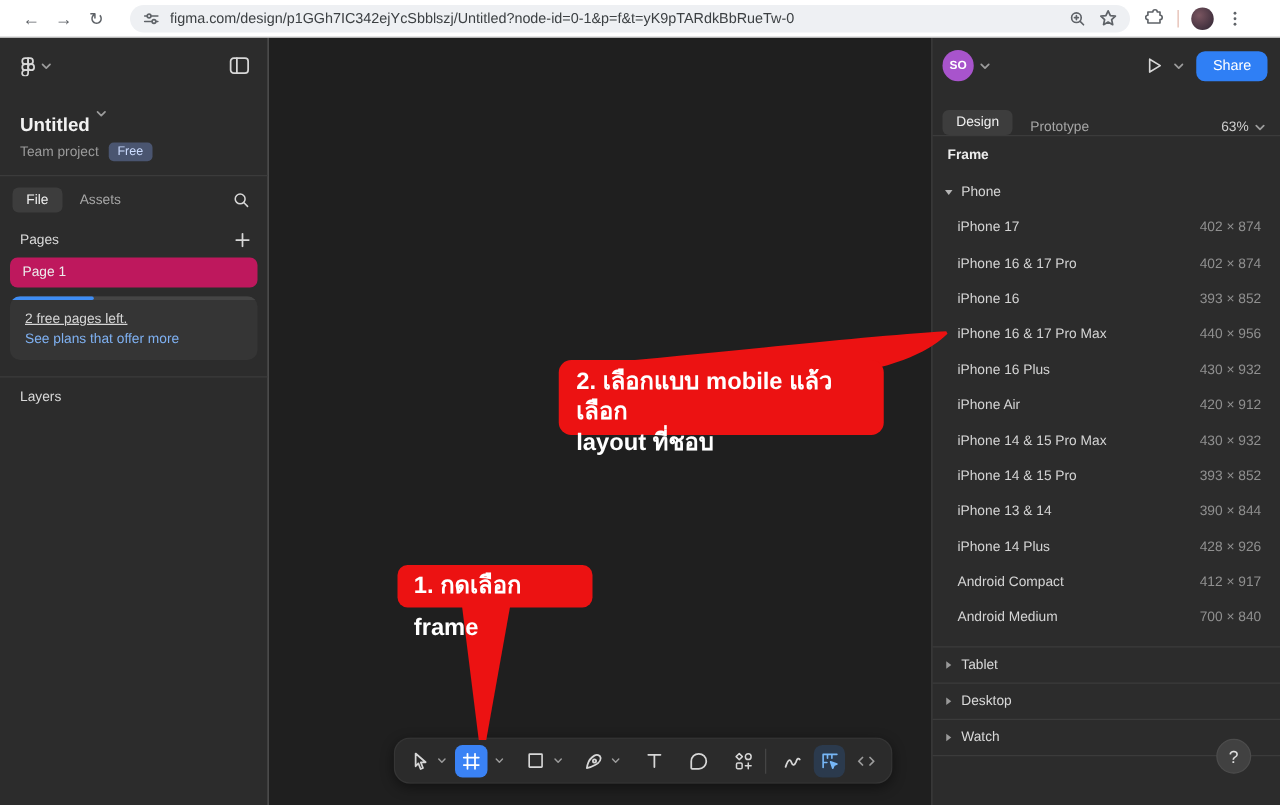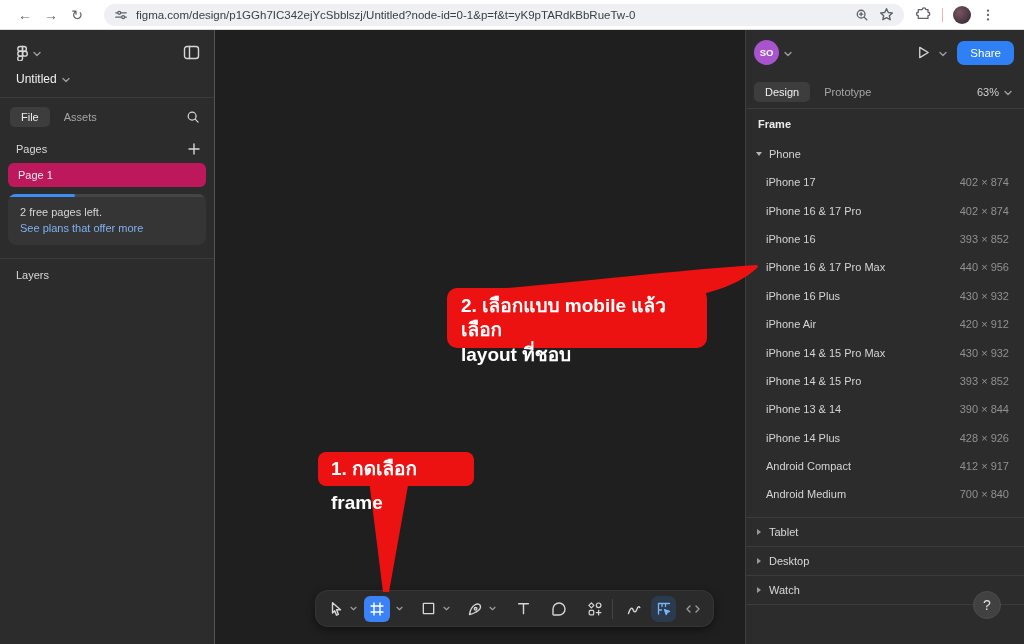--- a/index.html
+++ b/index.html
@@ -28,50 +28,50 @@
   .canvas { position:absolute; top:30px; left:216px; width:529px; height:614px; background:#1f1f1f; }
 
   .divider { height:1px; background:#3b3b3b; }
 
   
   .lp-top { display:flex; align-items:center; padding:13px 14px 0 16px; height:32px; }
   .lp-top .grow { flex:1; }
   .chev { display:inline-block; margin-left:5px; }
   .lp-file { padding:10px 16px 0 16px; }
   .file-name-row { display:flex; align-items:center; }
-  .file-name { font-size:12px; font-weight:normal; color:#f2f2f2; }
+  .file-name { font-size:15px; font-weight:bold; color:#f2f2f2;margin-top:20px; }
   .team-row { display:flex; align-items:center; margin-top:5px; }
   .team-label { color:#9b9b9b; font-size:11px; }
   .free-badge { margin-left:8px; background:#4a5570; color:#ccdcff; font-size:10px;
                 padding:2px 7px; border-radius:4px; }
   .lp-div1 { margin-top:11px; }
   .lp-tabs { display:flex; align-items:center; height:37px; padding:0 14px 0 10px; }
   .tab-pill { background:#3d3d3d; color:#f0f0f0; padding:4px 11px; border-radius:5px; cursor:pointer; }
   .tab-plain { color:#a6a6a6; margin-left:14px; cursor:pointer; }
   .lp-tabs .grow, .rp-row .grow { flex:1; }
   .lp-pages-head { display:flex; align-items:center; padding:8px 14px 6px 16px; color:#d9d9d9; }
   .page-item { margin:2px 8px 0 8px; height:24px; background:#be185d; border-radius:6px;
                display:flex; align-items:center; padding-left:10px; color:#ececec; cursor:pointer; }
   .upsell { margin:7px 8px 0 8px; background:#353535; border-radius:8px; overflow:hidden; cursor:pointer; }
   .upsell .track { height:3px; background:#454545; }
   .upsell .fill { height:3px; width:34%; background:#3e8df5; border-radius:0 2px 2px 0; }
   .upsell .body { padding:9px 12px 11px 12px; }
-  .upsell .msg { color:#d6d6d6; }
+  .upsell .msg { color:#d6d6d6;text-decoration:underline; }
   .upsell .link { color:#7fb1f2; margin-top:4px; cursor:pointer; }
   .lp-div2 { margin-top:13px; }
   .lp-layers { padding:10px 16px; color:#d9d9d9; }
 
   
   .rp-top { display:flex; align-items:center; height:45px; padding:0 10px 0 8px; }
   .avatar-so { width:25px; height:25px; border-radius:50%; background:#a854cc; color:#fff;
                font-size:9.5px; font-weight:bold; display:flex; align-items:center; justify-content:center;
                cursor:pointer; }
   .share-btn { background:#2f7ff5; color:#fff; font-size:11.5px; border:none; border-radius:7px;
                padding:6px 13px; margin-left:10px; cursor:pointer; font-family:"Liberation Sans",sans-serif; }
-  .rp-tabs { display:flex; align-items:center; height:33px; padding:0 12px 0 8px; }
+  .rp-tabs { display:flex; align-items:flex-end; height:33px; padding:0 12px 0 8px; }
   .zoom-ctl { color:#cfcfcf; display:flex; align-items:center; cursor:pointer; }
   .rp-frame-head { height:30px; display:flex; align-items:center; padding:0 12px; color:#ececec;
                    font-weight:bold; }
   .rp-phone-head { height:29px; display:flex; align-items:center; padding:0 12px 0 8px; cursor:pointer; }
   .tri-down { width:0; height:0; border-left:3.5px solid transparent; border-right:3.5px solid transparent;
               border-top:4.5px solid #b5b5b5; margin:0 7px 0 2px; }
   .tri-right { width:0; height:0; border-top:3.5px solid transparent; border-bottom:3.5px solid transparent;
                border-left:4.5px solid #9a9a9a; margin:0 8px 0 3px; }
   .device-row { height:28.4px; display:flex; align-items:center; padding:0 15px 0 20px; cursor:pointer; }
   .device-label { color:#d4d4d4; flex:1; }
@@ -174,20 +174,24 @@
     </div>
     <div class="lp-file">
       <div class="file-name-row">
         <span class="file-name">Untitled</span>
         <span class="chev">
           <svg class="ic-gray" width="8" height="6" viewBox="0 0 8 6">
               <polyline points="1,1.5 4,4.5 7,1.5"></polyline>
             </svg>
         </span>
       </div>
+      <div class="team-row">
+        <span class="team-label">Team project</span>
+        <span class="free-badge">Free</span>
+      </div>
     </div>
     <div class="divider lp-div1"></div>
     <div class="lp-tabs">
       <span class="tab-pill">File</span>
       <span class="tab-plain">Assets</span>
       <span class="grow"></span>
       <svg class="ic" width="14" height="14" viewBox="0 0 16 16">
         <circle cx="7" cy="7" r="4.5"></circle>
           <line x1="10.5" y1="10.5" x2="13.8" y2="13.8"></line>
       </svg>

